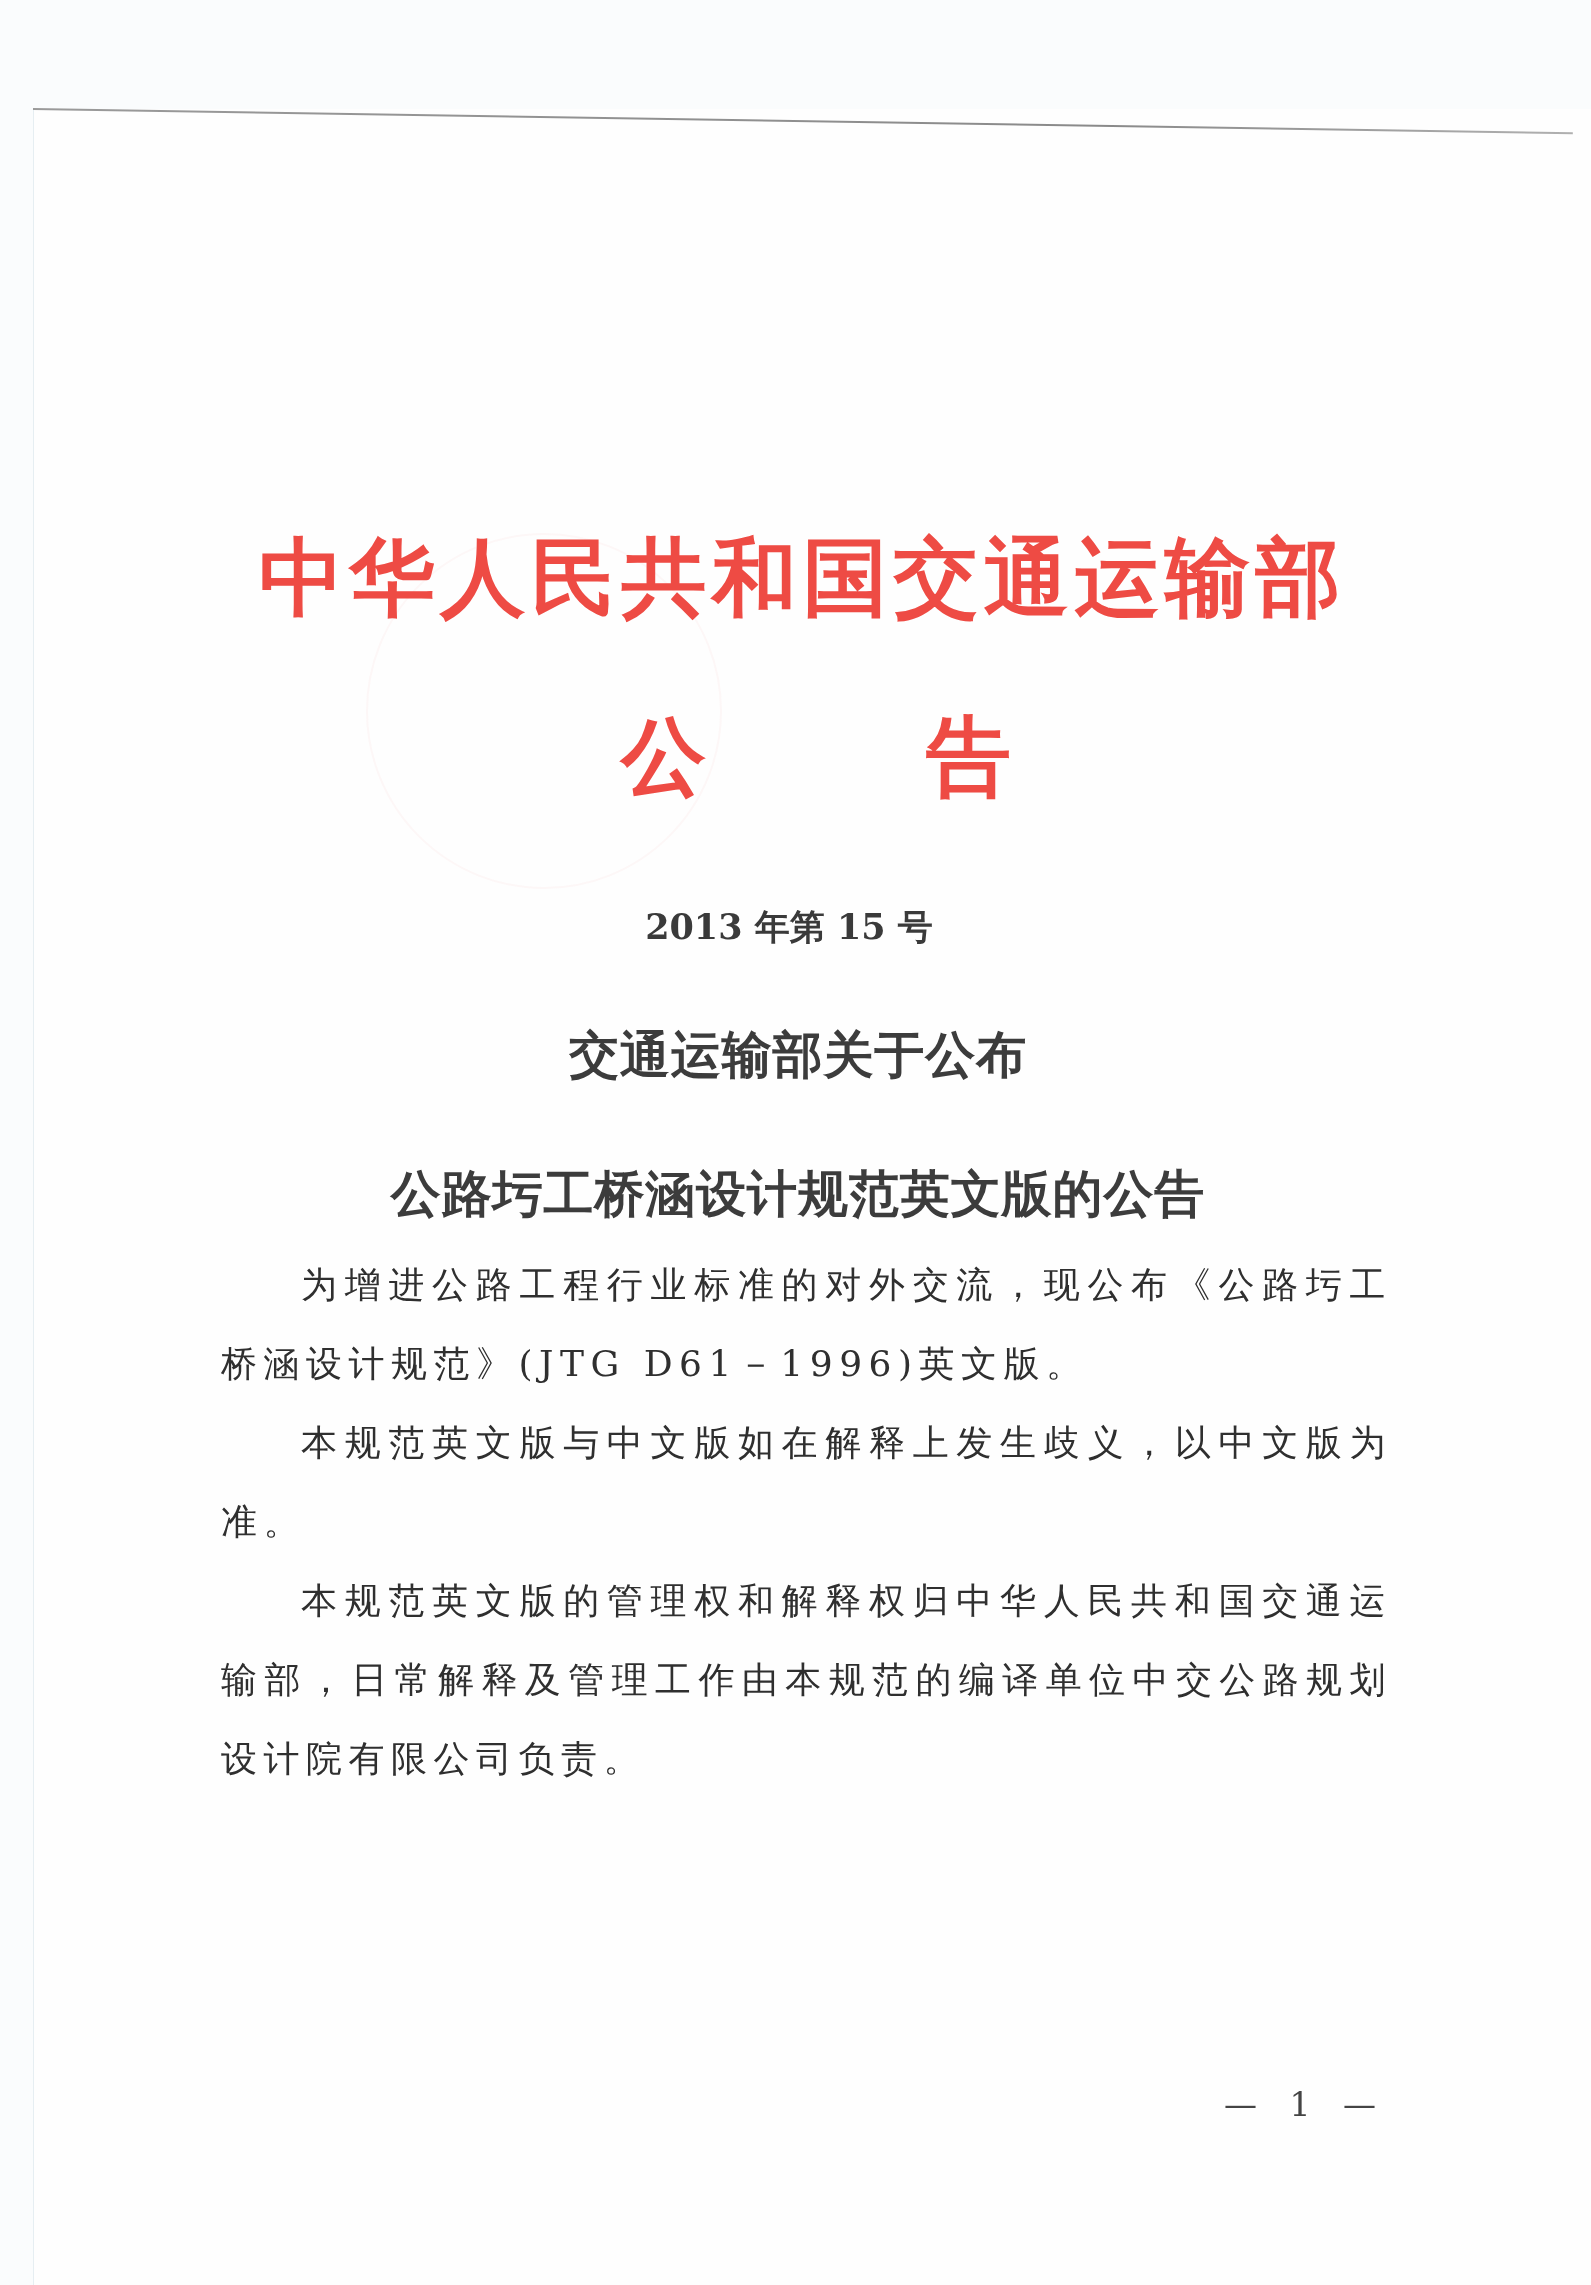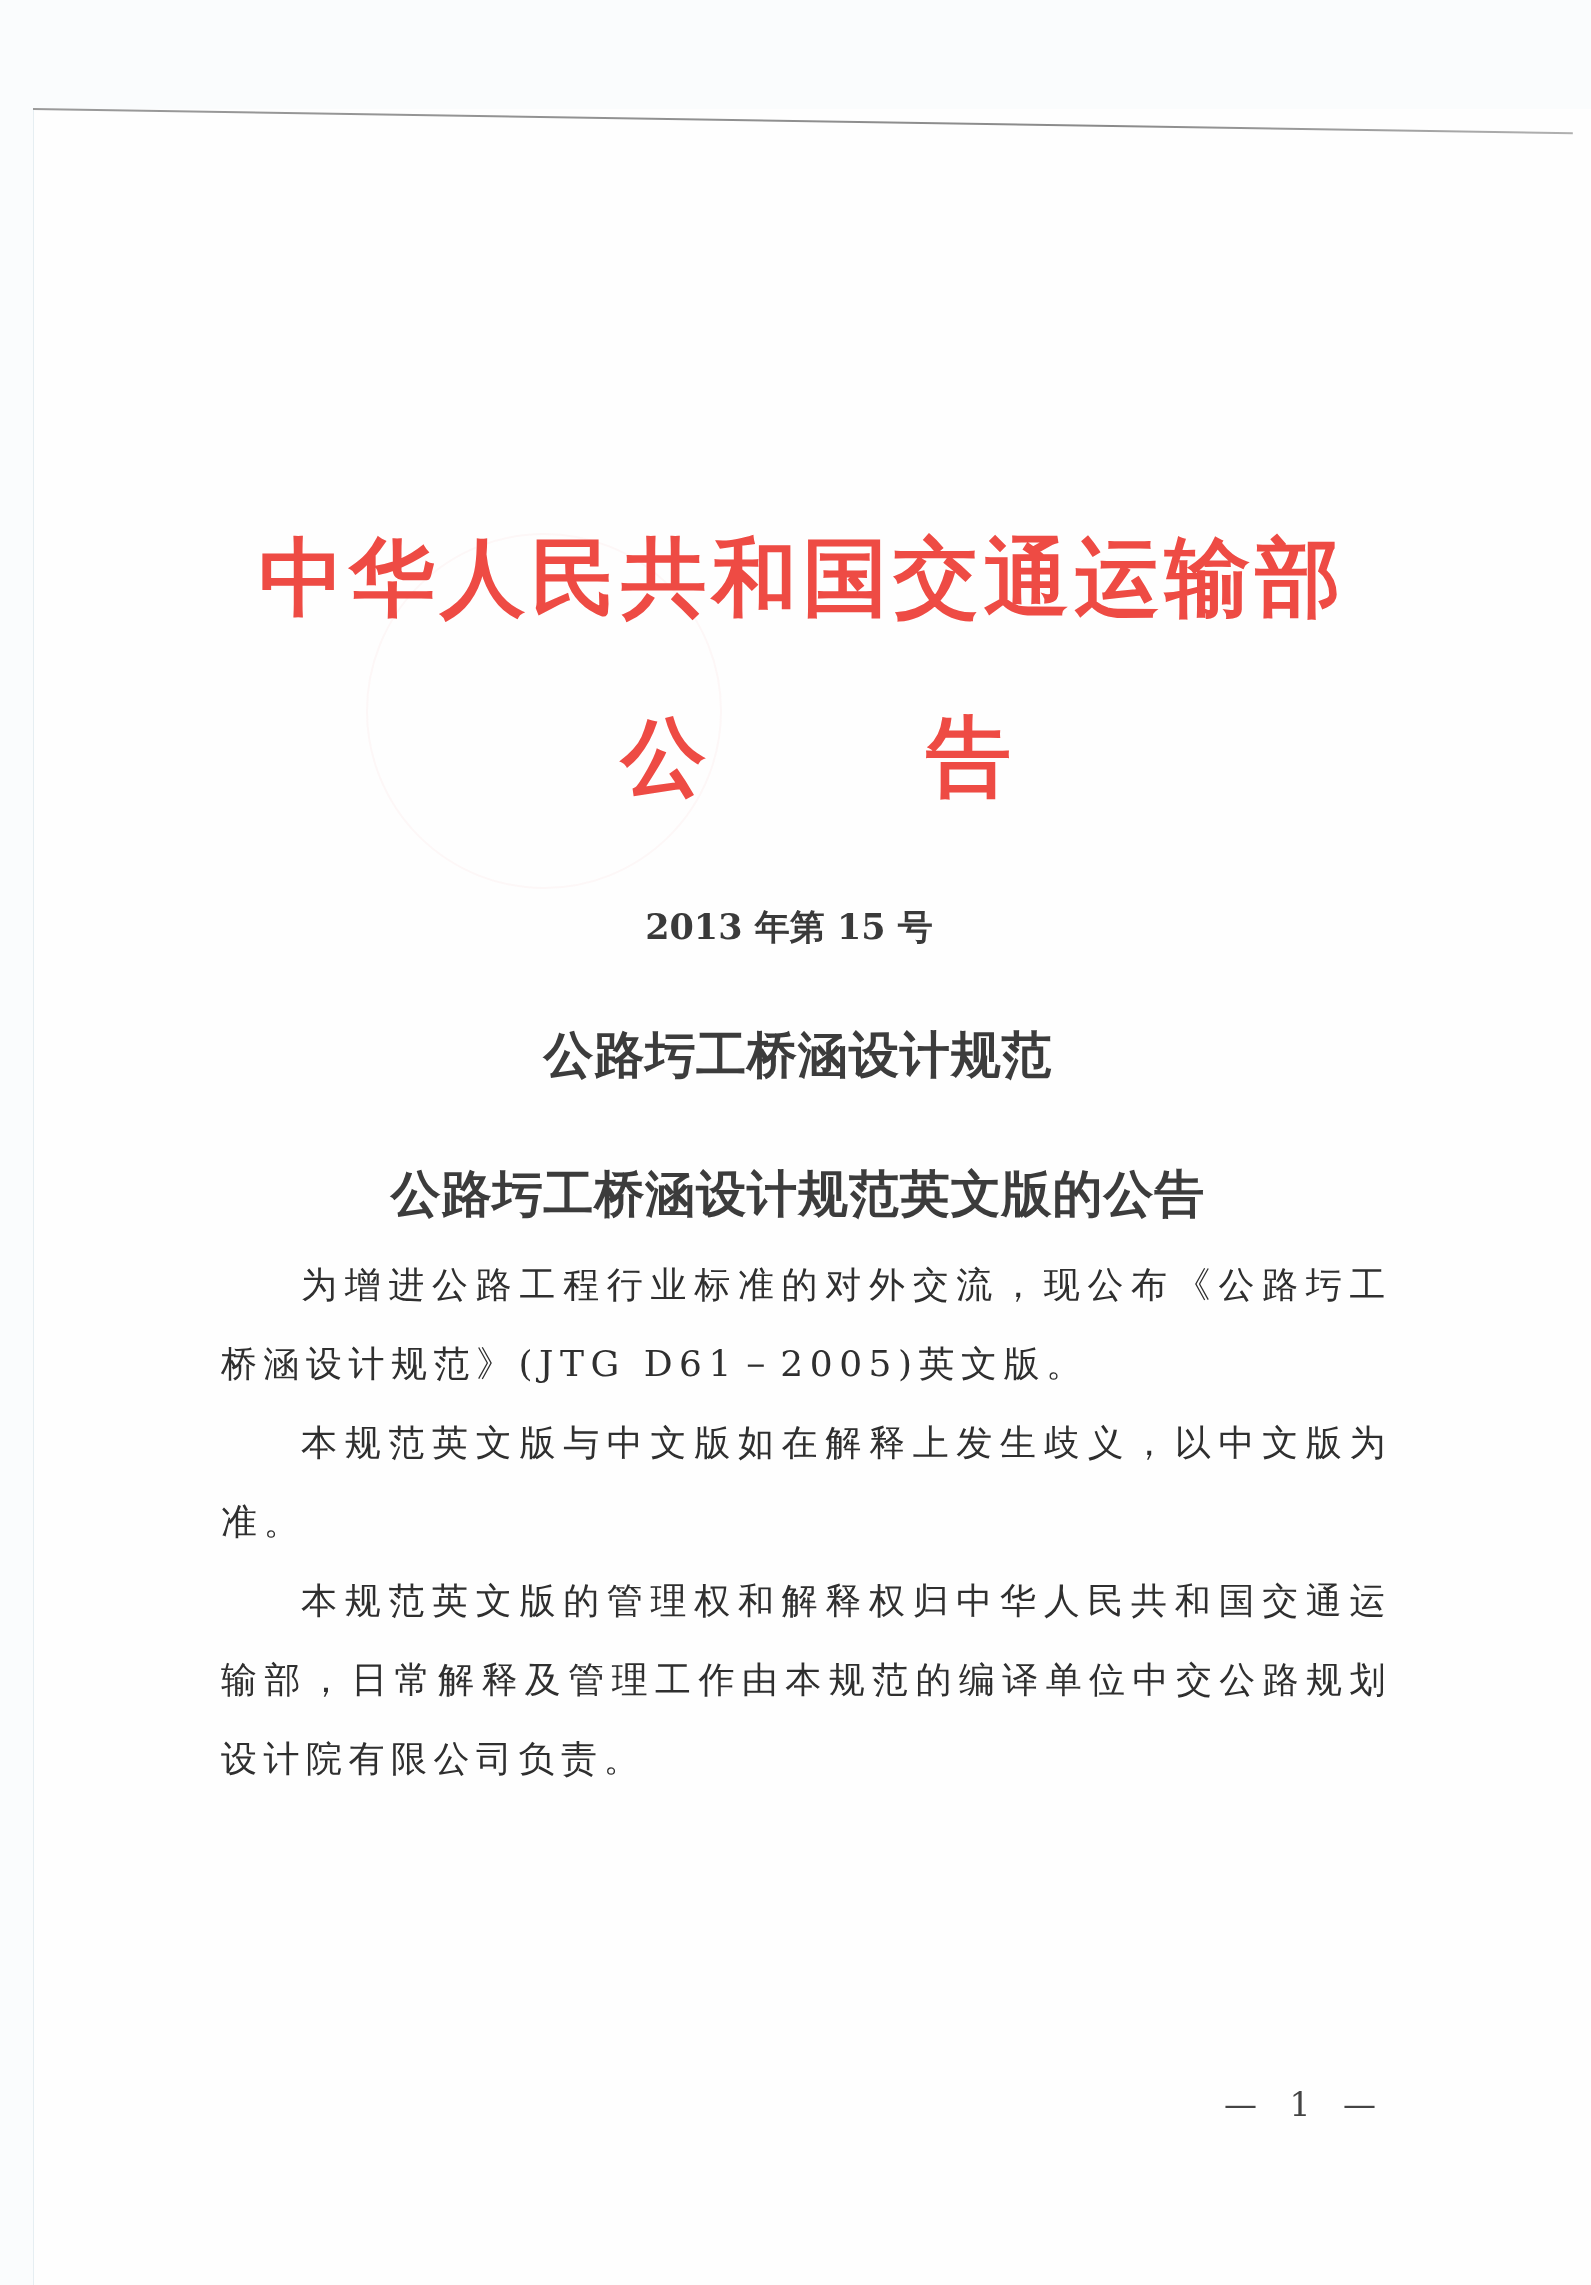--- a/index.html
+++ b/index.html
@@ -108,23 +108,23 @@
 
 <div class="masthead">中华人民共和国交通运输部</div>
 
 <div class="announce">
   <span>公</span>
   <span>告</span>
 </div>
 
 <div class="doc-number">2013 年第 15 号</div>
 
-<div class="doc-title l1">公路圬工桥涵设计规范</div>
+<div class="doc-title l1">交通运输部关于公布</div>
 <div class="doc-title l2">公路圬工桥涵设计规范英文版的公告</div>
 
 <div class="body-text">
-  <p>为增进公路工程行业标准的对外交流，现公布《公路圬工桥涵设计规范》(JTG D61－2005)英文版。</p>
+  <p>为增进公路工程行业标准的对外交流，现公布《公路圬工桥涵设计规范》(JTG D61－1996)英文版。</p>
   <p>本规范英文版与中文版如在解释上发生歧义，以中文版为准。</p>
   <p>本规范英文版的管理权和解释权归中华人民共和国交通运输部，日常解释及管理工作由本规范的编译单位中交公路规划设计院有限公司负责。</p>
 </div>
 
 <div class="page-number">— 1 —</div>
 
 
 </body></html>

